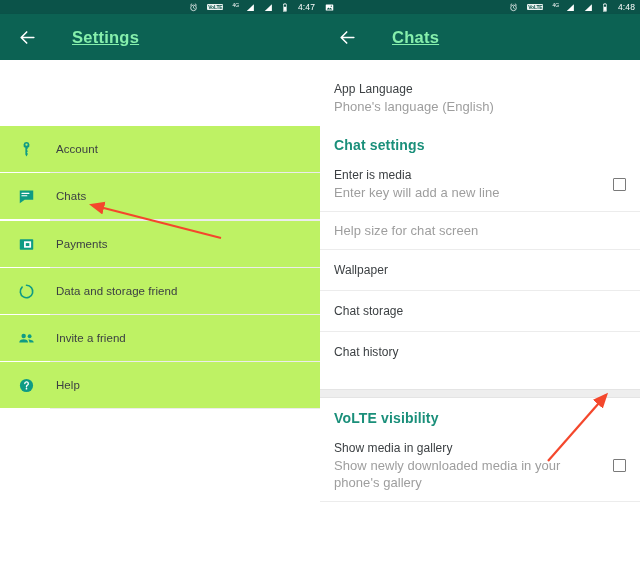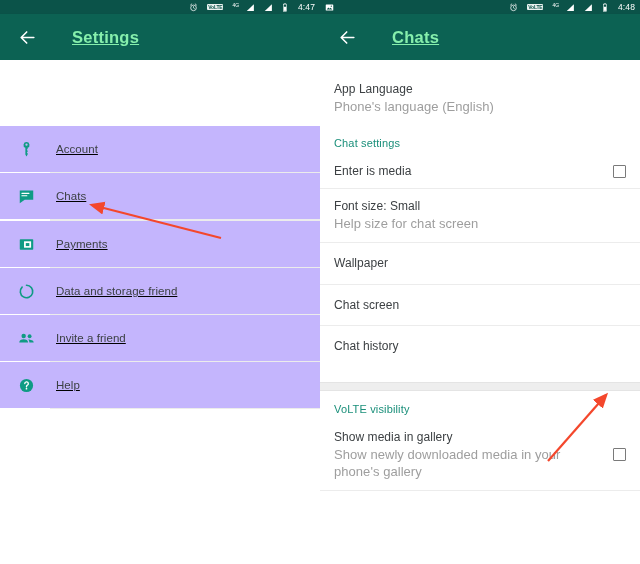--- a/index.html
+++ b/index.html
@@ -38,39 +38,39 @@
   .back-btn { width:26px; height:26px; display:flex; align-items:center; justify-content:center; cursor:pointer; }
   .toolbar-title {
     color:#86efac; font-size:16.5px; font-weight:bold; margin-left:32px;
     letter-spacing:0.25px;
     text-decoration:underline;
   }
 
   
   .list-top-gap { height:66px; background:#fff; }
   .settings-item {
-    display:flex; align-items:center; height:46px; padding-left:14px; cursor:pointer; background:#c4b5fd;text-decoration:underline;
+    display:flex; align-items:center; height:46px; padding-left:14px; cursor:pointer; background:#bef264;
   }
   .settings-icon { width:24px; height:24px; display:flex; align-items:center; justify-content:center; flex:0 0 24px; }
   .settings-label {
     font-size:11.5px; color:#3c4043; margin-left:18px; letter-spacing:0.05px;
   }
   .settings-divider { height:1px; background:#ececec; margin-left:50px; }
 
   
   .row {
     padding:9px 14px 9px 14px; background:#fff; position:relative; cursor:pointer;
   }
   .row-flex { display:flex; align-items:center; }
   .row-textcol { flex:1; min-width:0; }
   .row-title { font-size:12px; color:#3c4043; letter-spacing:0.05px; line-height:1.35; }
   .row-sub { font-size:13px; color:#9e9e9e; margin-top:2px; letter-spacing:0.05px; line-height:1.3; }
   .row-divider { height:1px; background:#ececec; }
   .section-header {
-    font-size:11px; color:#1a8f7a; font-weight:normal; padding:12px 14px 5px 14px;
+    font-size:14px; color:#1a8f7a; font-weight:bold; padding:12px 14px 5px 14px;
     letter-spacing:0.15px; background:#fff;
   }
   .band { height:9px; background:#eeeeee; border-top:1px solid #e4e4e4; border-bottom:1px solid #e4e4e4; }
   .checkbox {
     width:13px; height:13px; border:1.6px solid #7a7a7a; border-radius:1px;
     background:#fff; flex:0 0 13px; margin-left:12px; cursor:pointer;
   }
   .spacer-sm { height:12px; background:#fff; }
 
   
@@ -238,38 +238,38 @@
     <div class="row">
       <div class="row-title">App Language</div>
       <div class="row-sub">Phone's language (English)</div>
     </div>
 
     <div class="section-header">Chat settings</div>
 
     <div class="row row-flex">
       <div class="row-textcol">
         <div class="row-title">Enter is media</div>
+        <div class="row-sub">Enter key will add a new line</div>
       </div>
       <div class="checkbox"></div>
     </div>
     <div class="row-divider"></div>
 
     <div class="row">
-      <div class="row-title">Font size: Small</div>
       <div class="row-sub">Help size for chat screen</div>
     </div>
     <div class="row-divider"></div>
 
     <div class="row" style="padding-top:12px;padding-bottom:12px;">
       <div class="row-title">Wallpaper</div>
     </div>
     <div class="row-divider"></div>
 
     <div class="row" style="padding-top:12px;padding-bottom:12px;">
-      <div class="row-title">Chat screen</div>
+      <div class="row-title">Chat storage</div>
     </div>
     <div class="row-divider"></div>
 
     <div class="row" style="padding-top:12px;padding-bottom:28px;">
       <div class="row-title">Chat history</div>
     </div>
 
     <div class="band"></div>
 
     <div class="section-header">VoLTE visibility</div>

